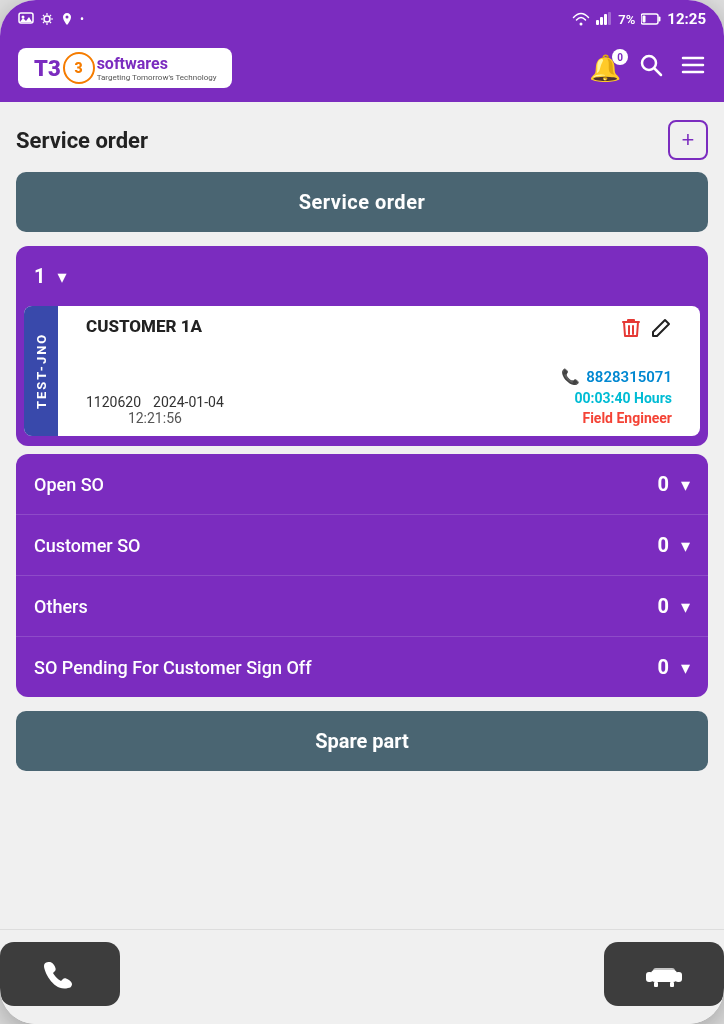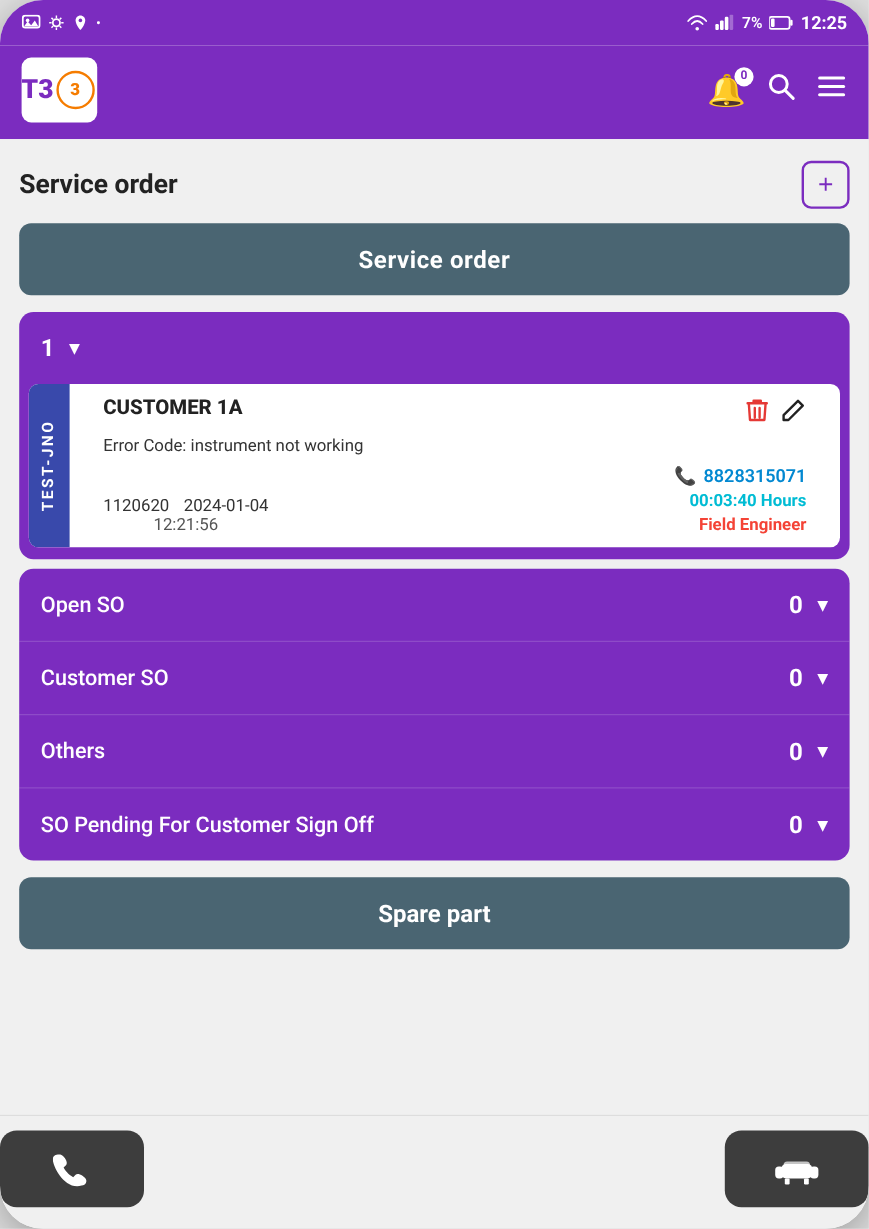--- a/index.html
+++ b/index.html
@@ -49,24 +49,24 @@
     .app-header {
       background: #7b2cbf;
       display: flex;
       justify-content: space-between;
       align-items: center;
       padding: 10px 18px 14px 18px;
     }
     .logo-box {
       background: #fff;
       border-radius: 8px;
-      padding: 6px 0;
-      display: flex;
-      align-items: center;
-      height: 54px;
+      padding: 6px 16px;
+      display: flex;
+      align-items: center;
+      height: 40px;
     }
     .logo-circle {
       width: 32px;
       height: 32px;
       border-radius: 50%;
       background: transparent;
       border: 2px solid #f57c00;
       display: inline-flex;
       align-items: center;
       justify-content: center;
@@ -373,20 +373,24 @@
       <span style="font-size:15px;font-weight:700;">12:25</span>
     </div>
   </div>
 
   <div class="app-header">
     <div class="logo-box">
       <span style="font-size:22px;font-weight:900;color:#7b2cbf;">T3</span>
       <div class="logo-circle">
           <span>3</span>
         </div>
+      <div style="display:flex;flex-direction:column;justify-content:center;">
+        <span style="font-size:16px;font-weight:700;color:#7b2cbf;">softwares</span>
+        <span style="font-size:8px;color:#555;">Targeting Tomorrow's Technology</span>
+      </div>
     </div>
     <div class="header-icons">
       <div class="header-icon-wrap">
         <span>🔔</span>
         <span class="badge">0</span>
       </div>
       <div class="header-icon-wrap">
         <svg width="26" height="26" viewBox="0 0 26 26" fill="none">
           <circle cx="11" cy="11" r="7" stroke="white" stroke-width="2.5"></circle>
           <line x1="16.5" y1="16.5" x2="23" y2="23" stroke="white" stroke-width="2.5" stroke-linecap="round"></line>
@@ -434,21 +438,20 @@
                   <path d="M3 6h16M8 6V4h6v2M9 10v8M13 10v8M4 6l1 14h12l1-14" stroke="#e53935" stroke-width="2" stroke-linecap="round" stroke-linejoin="round"></path>
                 </svg>
               </button>
               <button class="action-btn edit-btn">
                 <svg width="22" height="22" viewBox="0 0 22 22" fill="none">
                   <path d="M15 3l4 4L7 19H3v-4L15 3z" stroke="#222" stroke-width="2" stroke-linecap="round" stroke-linejoin="round"></path>
                 </svg>
               </button>
             </div>
           </div>
-          <div class="error-code">Error Code: instrument not working</div>
           <div class="card-bottom-row">
             <div>
               <div class="card-ids">
                 <span>1120620</span>
                 <span>2024-01-04</span>
               </div>
               <div class="card-meta">12:21:56</div>
             </div>
             <div class="card-right-info">
               <div class="phone-row">

